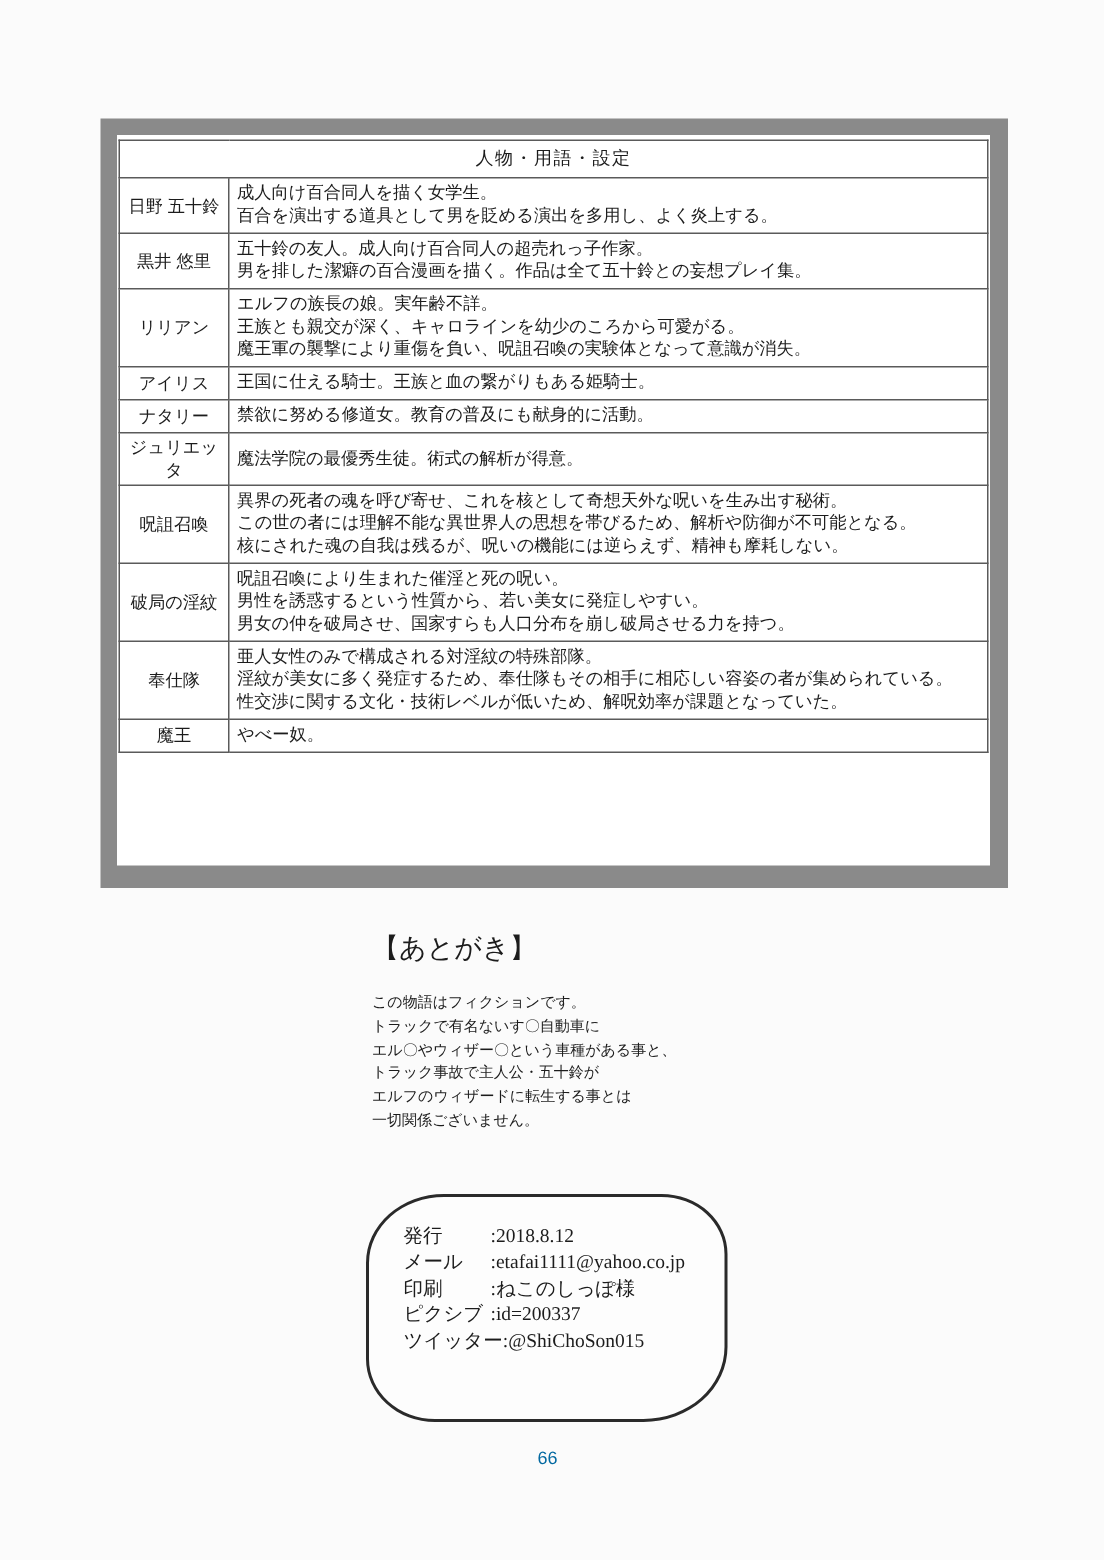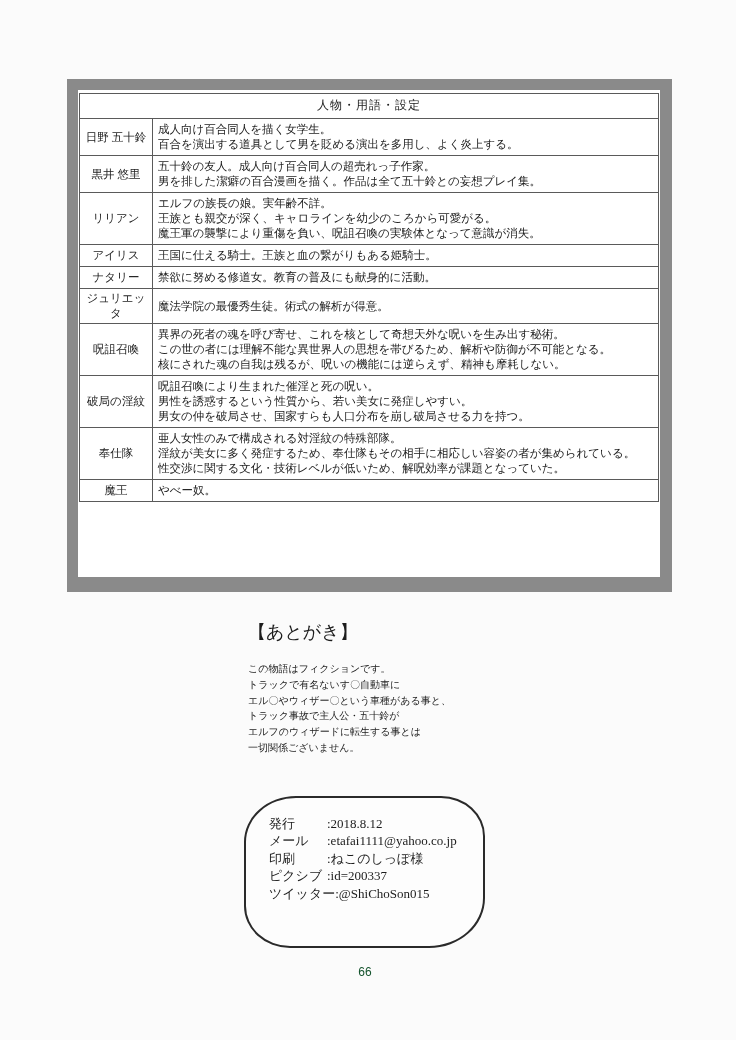--- a/index.html
+++ b/index.html
@@ -106,21 +106,21 @@
   }
 
   
   .page-number {
     position: absolute;
     left: 0;
     right: 6px;
     top: 965px;
     text-align: center;
     font-size: 12px;
-    color: #14532d;
+    color: #0369a1;
   }
 </style>
 </head>
 <body>
 
 <div class="page">
 
   <div class="glossary-frame">
     <div class="glossary-panel">
       <table class="glossary-table">

